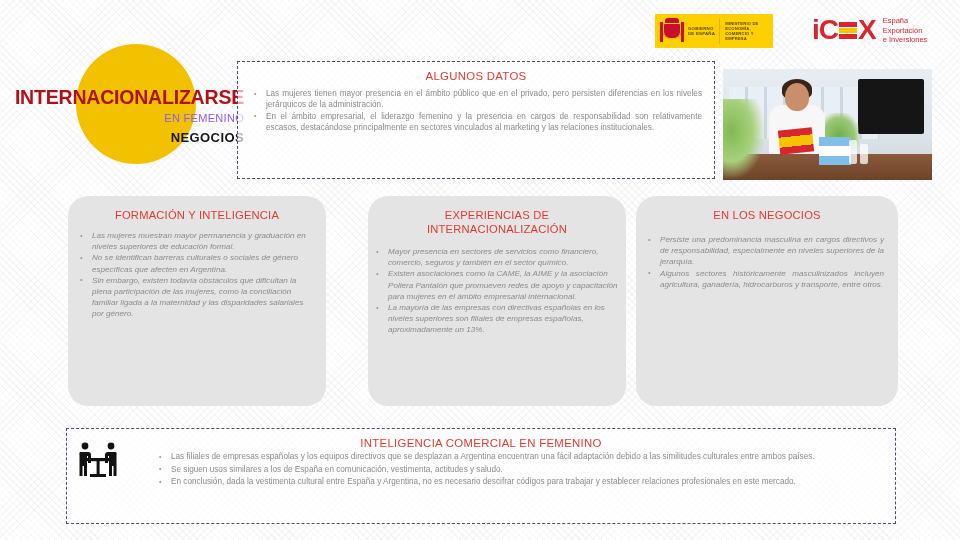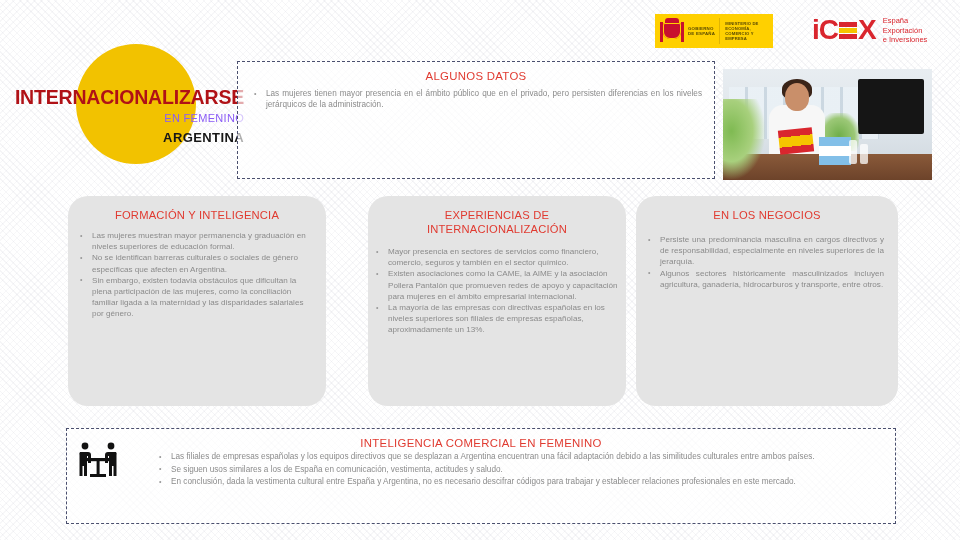--- a/index.html
+++ b/index.html
@@ -199,21 +199,21 @@
   }
   #card1 { left: 68px;  top: 196px; width: 258px; height: 210px; }
   #card2 { left: 368px; top: 196px; width: 258px; height: 210px; }
   #card3 { left: 636px; top: 196px; width: 262px; height: 210px; }
 
   .card-title {
     text-align: center; color: #E03A30; font-size: 11.2px; line-height: 14px;
     padding: 12px 12px 0 12px; letter-spacing: .2px;
   }
   .card ul.bl { margin: 8px 14px 0 6px; }
-  .card ul.bl li { font-size: 8.1px; line-height: 11.2px; }
+  .card ul.bl li { font-size: 8.1px; line-height: 11.2px; font-style: italic; }
   #card1 ul.bl li, #card2 ul.bl li { text-align: left; }
   #card3 ul.bl { margin-top: 12px; }
   #card2 ul.bl { margin-top: 10px; margin-left: 2px; margin-right: 8px; }
 </style>
 </head>
 <body>
 
 <div class="stage">
 
   <div class="gob-logo">
@@ -241,27 +241,28 @@
     </div>
     <div class="icex-tag" style="white-space:pre-line">España
 Exportación
 e Inversiones</div>
   </div>
 
   <div class="title-circle"></div>
   <div class="title-block">
     <div class="title-main">INTERNACIONALIZARSE</div>
     <div class="title-sub">EN FEMENINO</div>
-    <div class="title-country">ARGENTINA</div>
+    <div class="title-country">NEGOCIOS</div>
   </div>
 
   <div class="dashed-box" id="datos-box">
     <div class="box-title">ALGUNOS DATOS</div>
     <ul class="bl" id="datos-list">
       <li>Las mujeres tienen mayor presencia en el ámbito público que en el privado, pero persisten diferencias en los niveles jerárquicos de la administración.</li>
+      <li>En el ámbito empresarial, el liderazgo femenino y la presencia en cargos de responsabilidad son relativamente escasos, destacándose principalmente en sectores vinculados al marketing y las relaciones institucionales.</li>
     </ul>
   </div>
 
   <div class="photo">
     <div class="ph-wall"></div>
     <div class="ph-win"></div>
     <div class="ph-tv"></div>
     <div class="ph-plant2"></div>
     <div class="ph-person-body"></div>
     <div class="ph-person-hair"></div>

